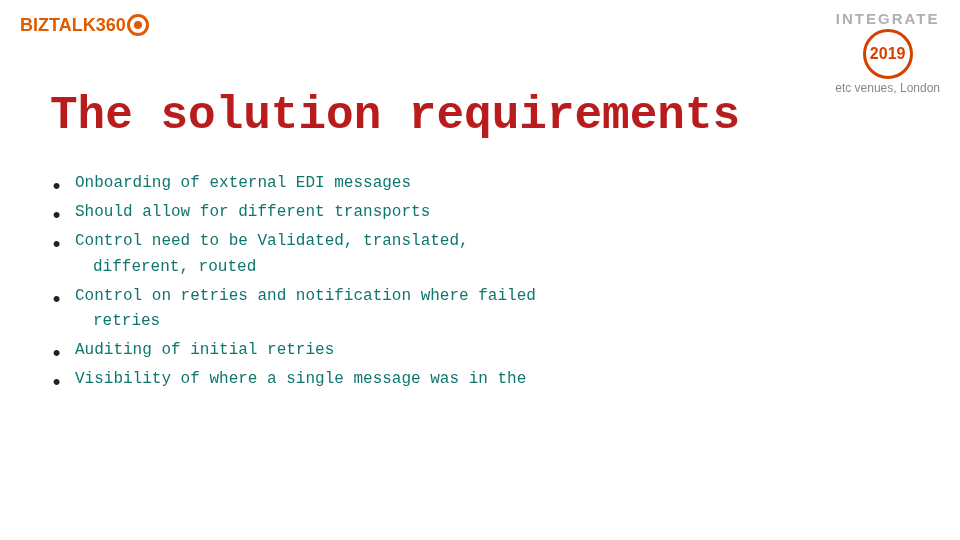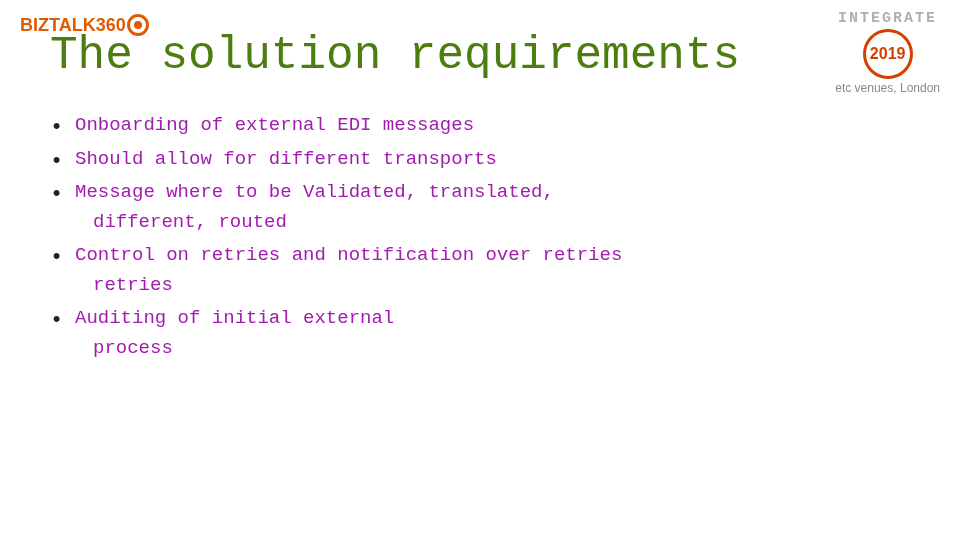--- a/index.html
+++ b/index.html
@@ -76,21 +76,21 @@
 
     
     .integrate-badge {
       position: absolute;
       top: 10px;
       right: 20px;
       text-align: center;
     }
 
     .integrate-title {
-      font-family: Liberation Mono, monospace;
+      font-family: Liberation Sans, sans-serif;
       font-weight: 700;
       font-size: 15px;
       color: #b0b0b0;
       letter-spacing: 2px;
       text-transform: uppercase;
     }
 
     .integrate-circle {
       width: 50px;
       height: 50px;
@@ -115,37 +115,38 @@
       font-family: Arial, sans-serif;
       font-size: 12px;
       color: #888;
       margin-top: 2px;
     }
 
     
     .main-title {
       font-family: 'Courier New', Courier, monospace;
       font-size: 46px;
-      font-weight: normal;
-      color: #4d7c0f;
+      font-weight: bold;
+      color: #b91c1c;
+      margin-top: 60px;
       margin-bottom: 30px;
       letter-spacing: 0;
     }
 
     
     .bullet-list {
       list-style: none;
       padding: 0;
       margin: 0;
     }
 
     .bullet-list li {
       font-family: 'Courier New', Courier, monospace;
-      font-size: 19px;
-      color: #a21caf;
+      font-size: 16px;
+      color: #0f766e;
       margin-bottom: 6px;
       line-height: 1.45;
       padding-left: 25px;
       position: relative;
     }
 
     .bullet-list li::before {
       content: '•';
       position: absolute;
       left: 0;
@@ -182,21 +183,21 @@
       </div>
     </div>
     <div class="integrate-venue">etc venues, London</div>
   </div>
 
   <h1 class="main-title">The solution requirements</h1>
 
   <ul class="bullet-list">
   <li>Onboarding of external EDI messages</li>
       <li>Should allow for different transports</li>
-      <li>Message where to be Validated, translated,</li>
+      <li>Control need to be Validated, translated,</li>
       <li class="indent">different, routed</li>
-      <li>Control on retries and notification over retries</li>
+      <li>Control on retries and notification where failed</li>
       <li class="indent">retries</li>
-      <li>Auditing of initial external</li>
-      <li class="indent">process</li>
+      <li>Auditing of initial retries</li>
+      <li>Visibility of where a single message was in the</li>
     </ul>
 
 </div>
 
 </body></html>

